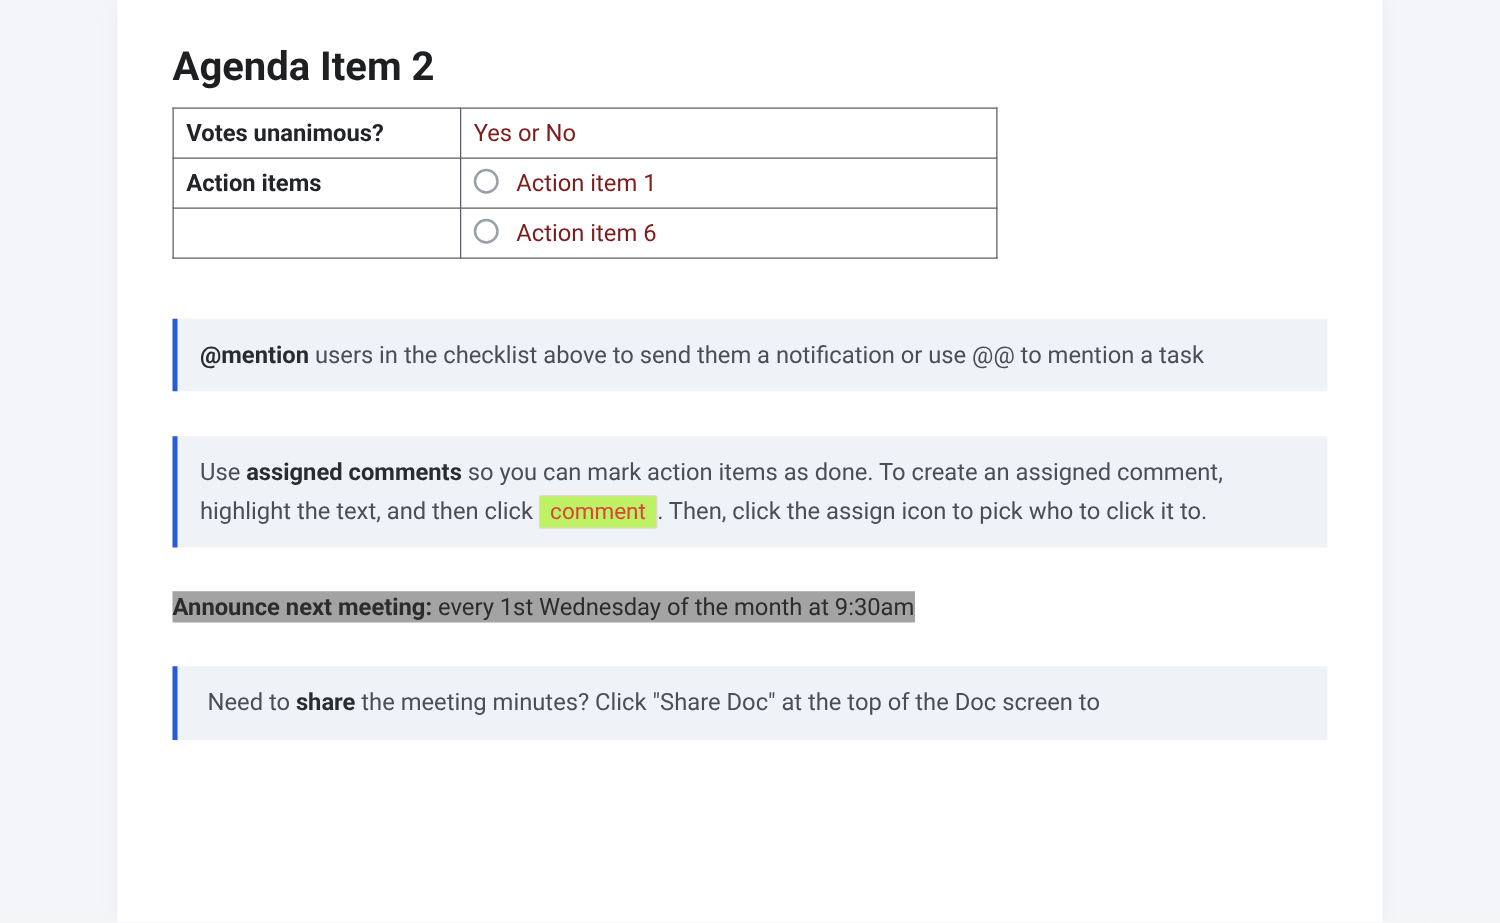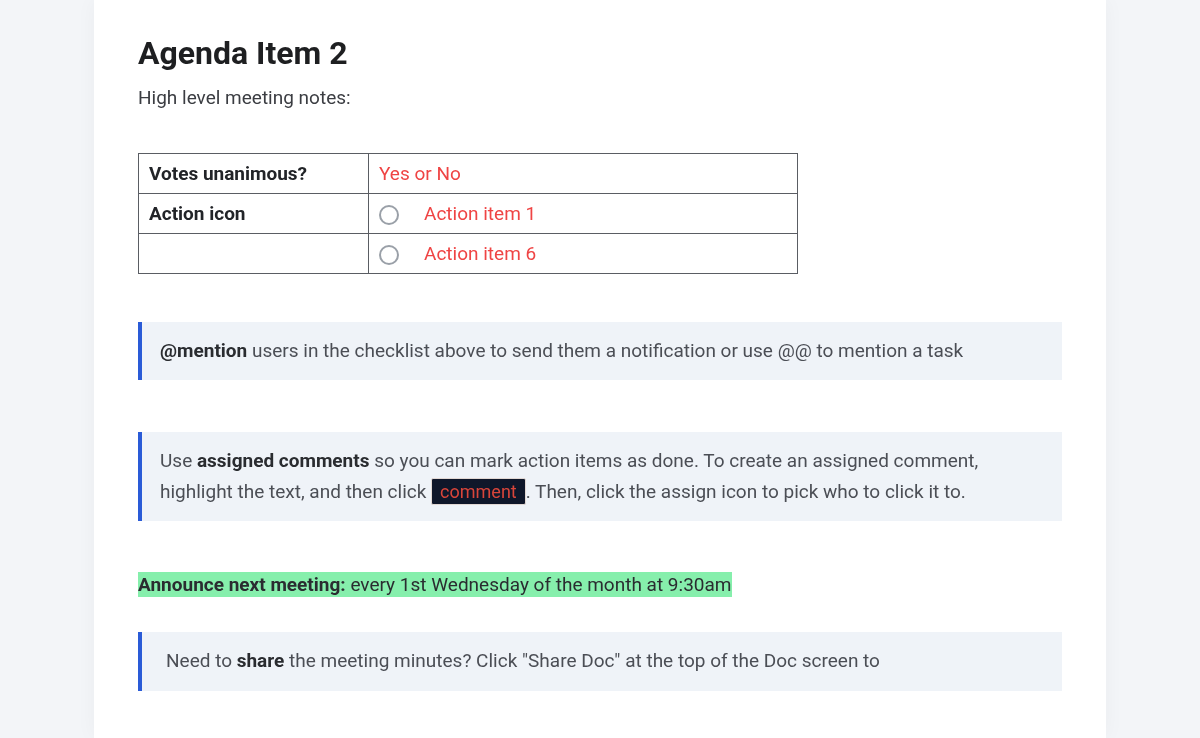--- a/index.html
+++ b/index.html
@@ -38,88 +38,87 @@
   table.meeting-table {
     border-collapse: collapse;
     width: 660px;
     margin-bottom: 48px;
     border-radius: 11px;
   }
   table.meeting-table td {
     border: 1px solid #5a5d63;
     padding: 6px 10px;
     font-size: 19px;
-    color: #ef4444;
+    color: #7f1d1d;
     vertical-align: middle;
     height: 40px;
   }
   table.meeting-table td.label-cell {
     font-weight: 700;
     width: 230px;
     color: #222428;
   }
   .check-row {
     display: flex;
-    align-items: flex-end;
-    gap: 25px;
+    align-items: flex-start;
+    gap: 14px;
   }
   .radio-circle {
     width: 20px; height: 20px;
     border: 2px solid #9aa0a8;
     border-radius: 50%;
     flex: 0 0 auto;
   }
   .callout {
     background: #eff3f8;
     border-left: 4px solid #2a5bd7;
     padding: 14px 18px;
-    margin-bottom: 52px;
+    margin-bottom: 36px;
     font-size: 19px;
     line-height: 1.6;
     color: #4b4e55;
   }
   .callout strong { font-weight: 700; color: #2a2c30; }
   .inline-badge {
     display: inline-block;
     border: 1px solid #e2d8d4;
-    background: #0f172a;
+    background: #bef264;
     color: #d9453a;
     font-size: 18px;
     padding: 0 8px;
     border-radius: 2px;
     line-height: 1.4;
   }
   .highlight-line {
     font-size: 19px;
     color: #2a2c30;
     margin-bottom: 36px;
   }
   .highlight-line .hl {
-    background: #86efac;
+    background: #a3a3a3;
     padding: 1px 0;
   }
   .highlight-line strong { font-weight: 700; }
 </style>
 </head>
 <body>
 
 <div class="viewport">
   <div class="page">
 
     <h1 class="title">Agenda Item 2</h1>
-    <p class="subtitle">High level meeting notes:</p>
 
     <table class="meeting-table">
       <tbody>
           <tr>
         <td class="label-cell">Votes unanimous?</td>
         <td>Yes or No</td>
       </tr>
       <tr>
-        <td class="label-cell">Action icon</td>
+        <td class="label-cell">Action items</td>
         <td>
           <div class="check-row">
             <span class="radio-circle"></span>
             <span>Action item 1</span>
           </div>
         </td>
       </tr>
       <tr>
         <td class="label-cell"></td>
         <td>

